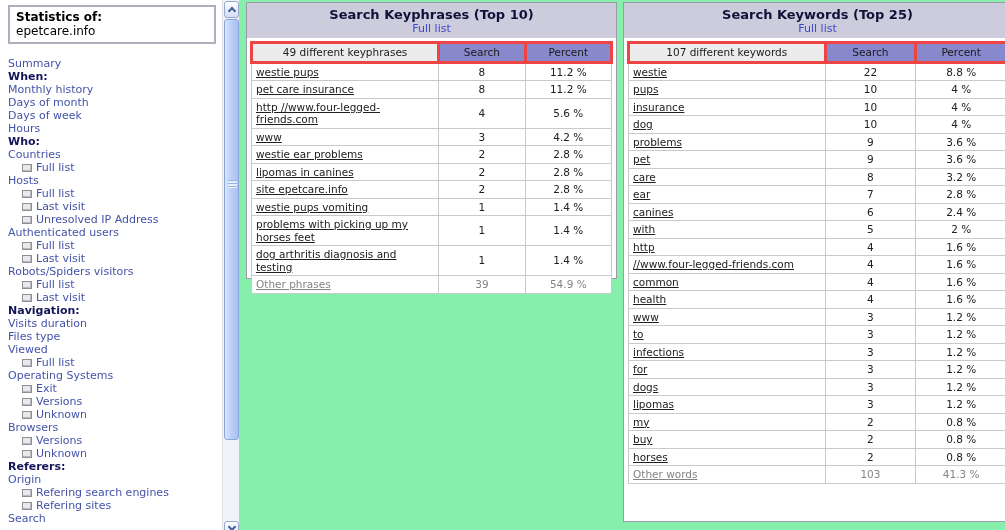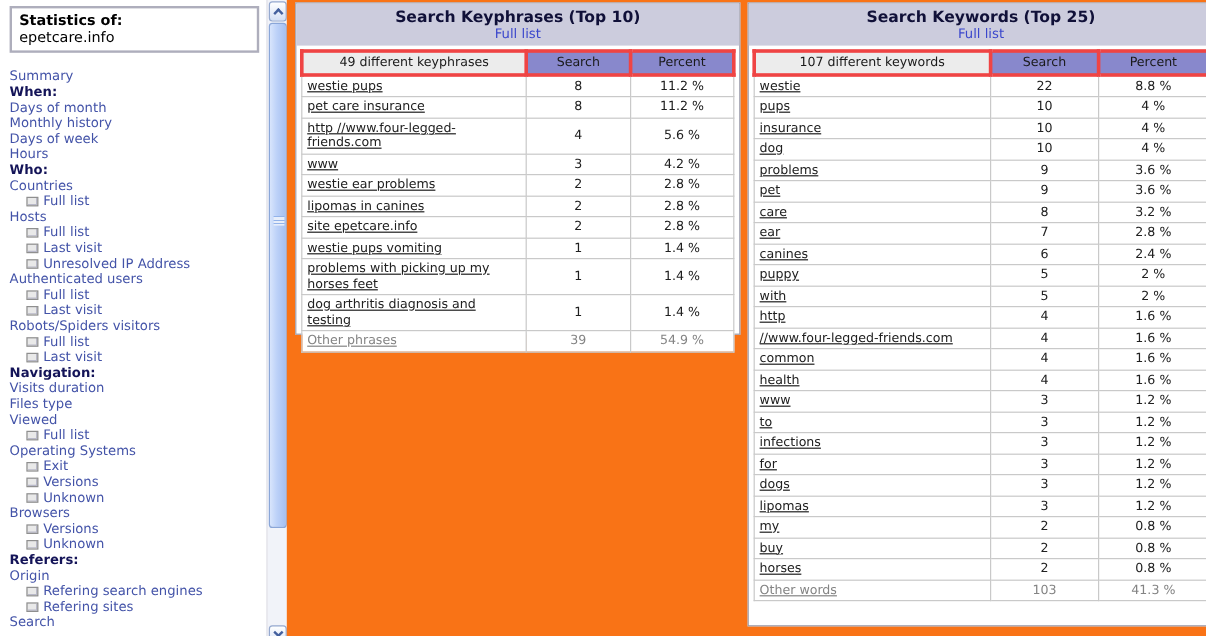--- a/index.html
+++ b/index.html
@@ -32,21 +32,21 @@
              transform:rotate(45deg); }
   .chev.down { top:2px; border-bottom:2px solid #44609e; border-right:2px solid #44609e;
                transform:rotate(45deg); }
   .thumb { position:absolute; left:1px; top:19px; width:15px; height:421px;
            border:1px solid #8aa6d8; border-radius:3px;
            background:linear-gradient(to right,#d8e5fc,#bcd1f8 45%,#a6c0f1); }
   .grip { position:absolute; left:3px; top:160px; width:9px; height:8px;
           background:repeating-linear-gradient(to bottom,#93b3ea 0,#93b3ea 1px,#e7eefb 1px,#e7eefb 3px); }
 
   
-  .main { position:absolute; left:239px; top:0; width:766px; height:530px; background:#f97316; }
+  .main { position:absolute; left:239px; top:0; width:766px; height:530px; background:#86efac; }
   .panel { position:absolute; top:2px; border:1px solid #9b9bab; background:#fff; }
   .panel.keyphrases { left:7px;  width:371px; height:277px; }
   .panel.keywords   { left:384px; width:389px; height:520px; }
   .title-bar { background:#ccccdd; text-align:center; padding:4px 0 3px; }
   .title-bar .t { font-size:13px; font-weight:bold; color:#101038; line-height:15px; }
   .title-bar .fl { font-size:11px; color:#3b47cc; line-height:13px; cursor:pointer; }
   .table-wrap { padding:3px; }
 
   table.data { width:100%; border-collapse:collapse; font-size:10.5px; color:#202020; }
   table.data th { font-weight:normal; text-align:center; padding:2px 3px; line-height:12.5px;
@@ -63,22 +63,22 @@
 <body>
 
 <div class="sidebar">
   <div class="stats-box">
     <div class="b">Statistics of:</div>
     <div>epetcare.info</div>
   </div>
   <div class="nav">
       <div class="nav-row link"><span class="lbl">Summary</span></div>
       <div class="nav-row heading"><span class="lbl">When:</span></div>
+      <div class="nav-row link"><span class="lbl">Monthly history</span></div>
       <div class="nav-row link"><span class="lbl">Days of month</span></div>
-      <div class="nav-row link"><span class="lbl">Monthly history</span></div>
       <div class="nav-row link"><span class="lbl">Days of week</span></div>
       <div class="nav-row link"><span class="lbl">Hours</span></div>
       <div class="nav-row heading"><span class="lbl">Who:</span></div>
       <div class="nav-row link"><span class="lbl">Countries</span></div>
       <div class="nav-row sub"><span class="mini-icon"></span><span class="lbl">Full list</span></div>
       <div class="nav-row link"><span class="lbl">Hosts</span></div>
       <div class="nav-row sub"><span class="mini-icon"></span><span class="lbl">Full list</span></div>
       <div class="nav-row sub"><span class="mini-icon"></span><span class="lbl">Last visit</span></div>
       <div class="nav-row sub"><span class="mini-icon"></span><span class="lbl">Unresolved IP Address</span></div>
       <div class="nav-row link"><span class="lbl">Authenticated users</span></div>
@@ -250,25 +250,20 @@
               <td class="c0">ear</td>
               <td class="c1">7</td>
               <td class="c2">2.8 %</td>
             </tr>
             <tr>
               <td class="c0">canines</td>
               <td class="c1">6</td>
               <td class="c2">2.4 %</td>
             </tr>
             <tr>
-              <td class="c0">puppy</td>
-              <td class="c1">5</td>
-              <td class="c2">2 %</td>
-            </tr>
-            <tr>
               <td class="c0">with</td>
               <td class="c1">5</td>
               <td class="c2">2 %</td>
             </tr>
             <tr>
               <td class="c0">http</td>
               <td class="c1">4</td>
               <td class="c2">1.6 %</td>
             </tr>
             <tr>

